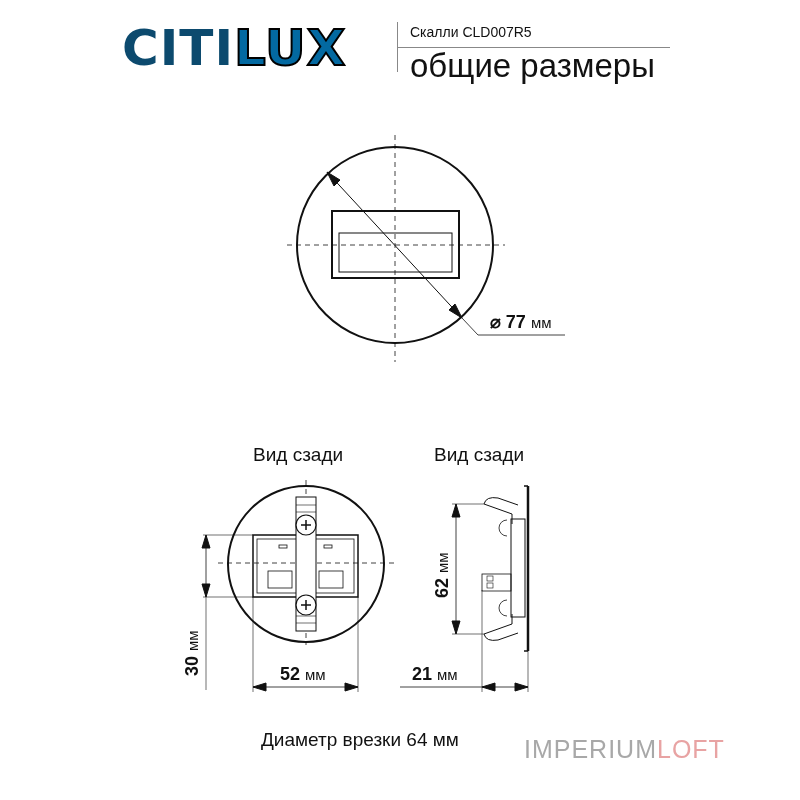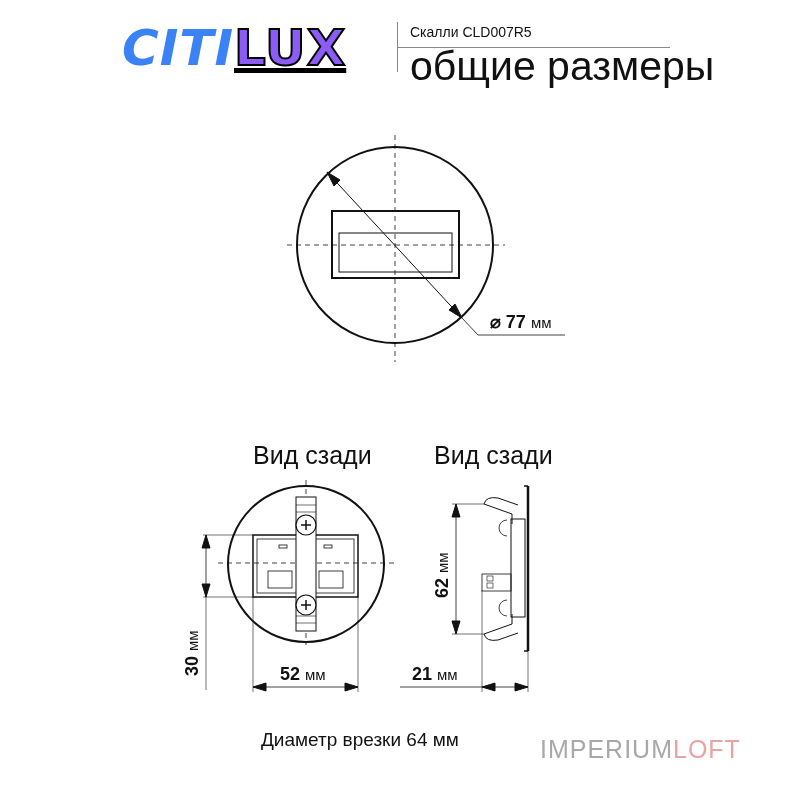--- a/index.html
+++ b/index.html
@@ -1,30 +1,30 @@
 <!DOCTYPE html>
 <html><head>
 <meta charset="utf-8">
 <style>
   html, body { margin: 0; padding: 0; background: #ffffff; }
   body { width: 800px; height: 800px; position: relative; overflow: hidden; font-family: "Liberation Sans", sans-serif; color: #111; }
   .logo { position: absolute; left: 122px; top: 18px; font-family: "DejaVu Sans", sans-serif; font-weight: bold; font-size: 50px; letter-spacing: 1px; line-height: 60px; }
-  .logo .citi { color: #3b82f6; font-style: italic; }
-  .logo .lux { color: #8b5cf6; text-decoration: underline; -webkit-text-stroke: 2px #000; }
+  .logo .citi { color: #0c4a6e; }
+  .logo .lux { color: #0369a1; -webkit-text-stroke: 2px #000; }
   .hdr-sep { position: absolute; left: 397px; top: 22px; width: 1px; height: 50px; background: #888; }
   .hdr-line { position: absolute; left: 397px; top: 47px; width: 273px; height: 1px; background: #888; }
   .hdr-model { position: absolute; left: 410px; top: 21px; font-size: 14px; line-height: 22px; }
-  .hdr-sub { position: absolute; left: 410px; top: 47px; font-size: 41px; line-height: 38px; font-weight: normal; }
+  .hdr-sub { position: absolute; left: 410px; top: 47px; font-size: 33px; line-height: 38px; font-weight: normal; }
   svg.draw { position: absolute; left: 0; top: 0; }
-  .lbl { position: absolute; font-size: 25px; line-height: 22px; }
+  .lbl { position: absolute; font-size: 19px; line-height: 22px; }
   .dim { position: absolute; font-size: 18px; font-weight: bold; line-height: 22px; }
   .dim .u { font-weight: normal; font-size: 15px; }
   .vdim { transform: rotate(-90deg); transform-origin: left top; white-space: nowrap; }
   .footer { position: absolute; left: 261px; top: 728px; font-size: 19px; line-height: 24px; }
-  .imperium { position: absolute; left: 540px; top: 734px; font-size: 25px; letter-spacing: 1px; line-height: 30px; }
+  .imperium { position: absolute; left: 524px; top: 734px; font-size: 25px; letter-spacing: 1px; line-height: 30px; }
   .imperium .a { color: #a8a8a8; }
   .imperium .b { color: #e8a3a3; }
 </style>
 </head>
 <body>
 
 <div class="logo"><span class="citi">CITI</span><span class="lux">LUX</span></div>
 <div class="hdr-sep"></div>
 <div class="hdr-line"></div>
 <div class="hdr-model">Скалли CLD007R5</div>

